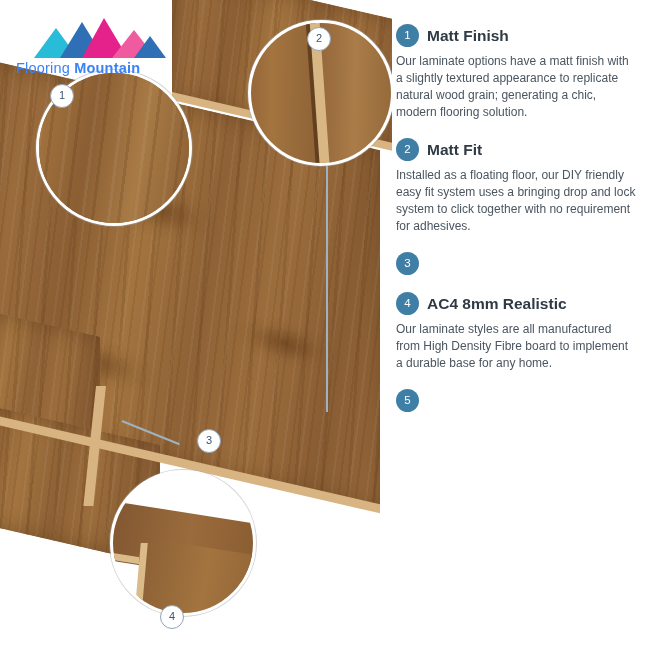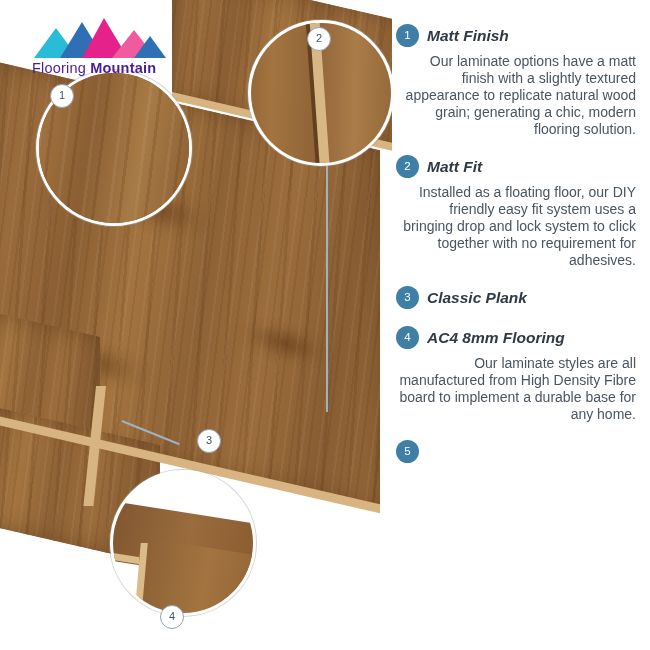--- a/index.html
+++ b/index.html
@@ -223,23 +223,22 @@
     width: 165px;
     height: 62px;
   }
   .logo svg { display: block; }
   .logo-text {
     position: absolute;
     left: 0;
     top: 44px;
     width: 165px;
     font-size: 14.5px;
-    color: #4c1d95;
+    color: #3b82f6;
     letter-spacing: 0.2px;
-    margin-left: 16px;
   }
   .logo-text b { font-weight: bold; }
 
   
   .features {
     position: absolute;
     left: 396px;
     top: 24px;
     width: 240px;
   }
@@ -260,27 +259,25 @@
     color: #ffffff;
     font-size: 11.5px;
     line-height: 23px;
     text-align: center;
     flex: 0 0 auto;
   }
   .ftitle {
     font-size: 15.5px;
     color: #2f3a45;
     font-weight: bold;
-    font-style: italic;
   }
   .fbody {
-    font-size: 14px;
+    font-size: 12px;
     line-height: 17px;
     color: #4a5560;
-    text-align: right;
   }
 </style>
 </head>
 <body>
 
 <div class="page">
 
   <div class="graphic">
 
     <div class="board" id="plank-top"></div>
@@ -354,28 +351,27 @@
       <div class="feature-head">
         <div class="fnum">2</div>
         <div class="ftitle">Matt Fit</div>
       </div>
       <div class="fbody">Installed as a floating floor, our DIY friendly easy fit system uses a bringing drop and lock system to click together with no requirement for adhesives.</div>
     </div>
 
     <div class="feature">
       <div class="feature-head">
         <div class="fnum">3</div>
-        <div class="ftitle">Classic Plank</div>
       </div>
     </div>
 
     <div class="feature">
       <div class="feature-head">
         <div class="fnum">4</div>
-        <div class="ftitle">AC4 8mm Flooring</div>
+        <div class="ftitle">AC4 8mm Realistic</div>
       </div>
       <div class="fbody">Our laminate styles are all manufactured from High Density Fibre board to implement a durable base for any home.</div>
     </div>
 
     <div class="feature">
       <div class="feature-head">
         <div class="fnum">5</div>
       </div>
     </div>
 

